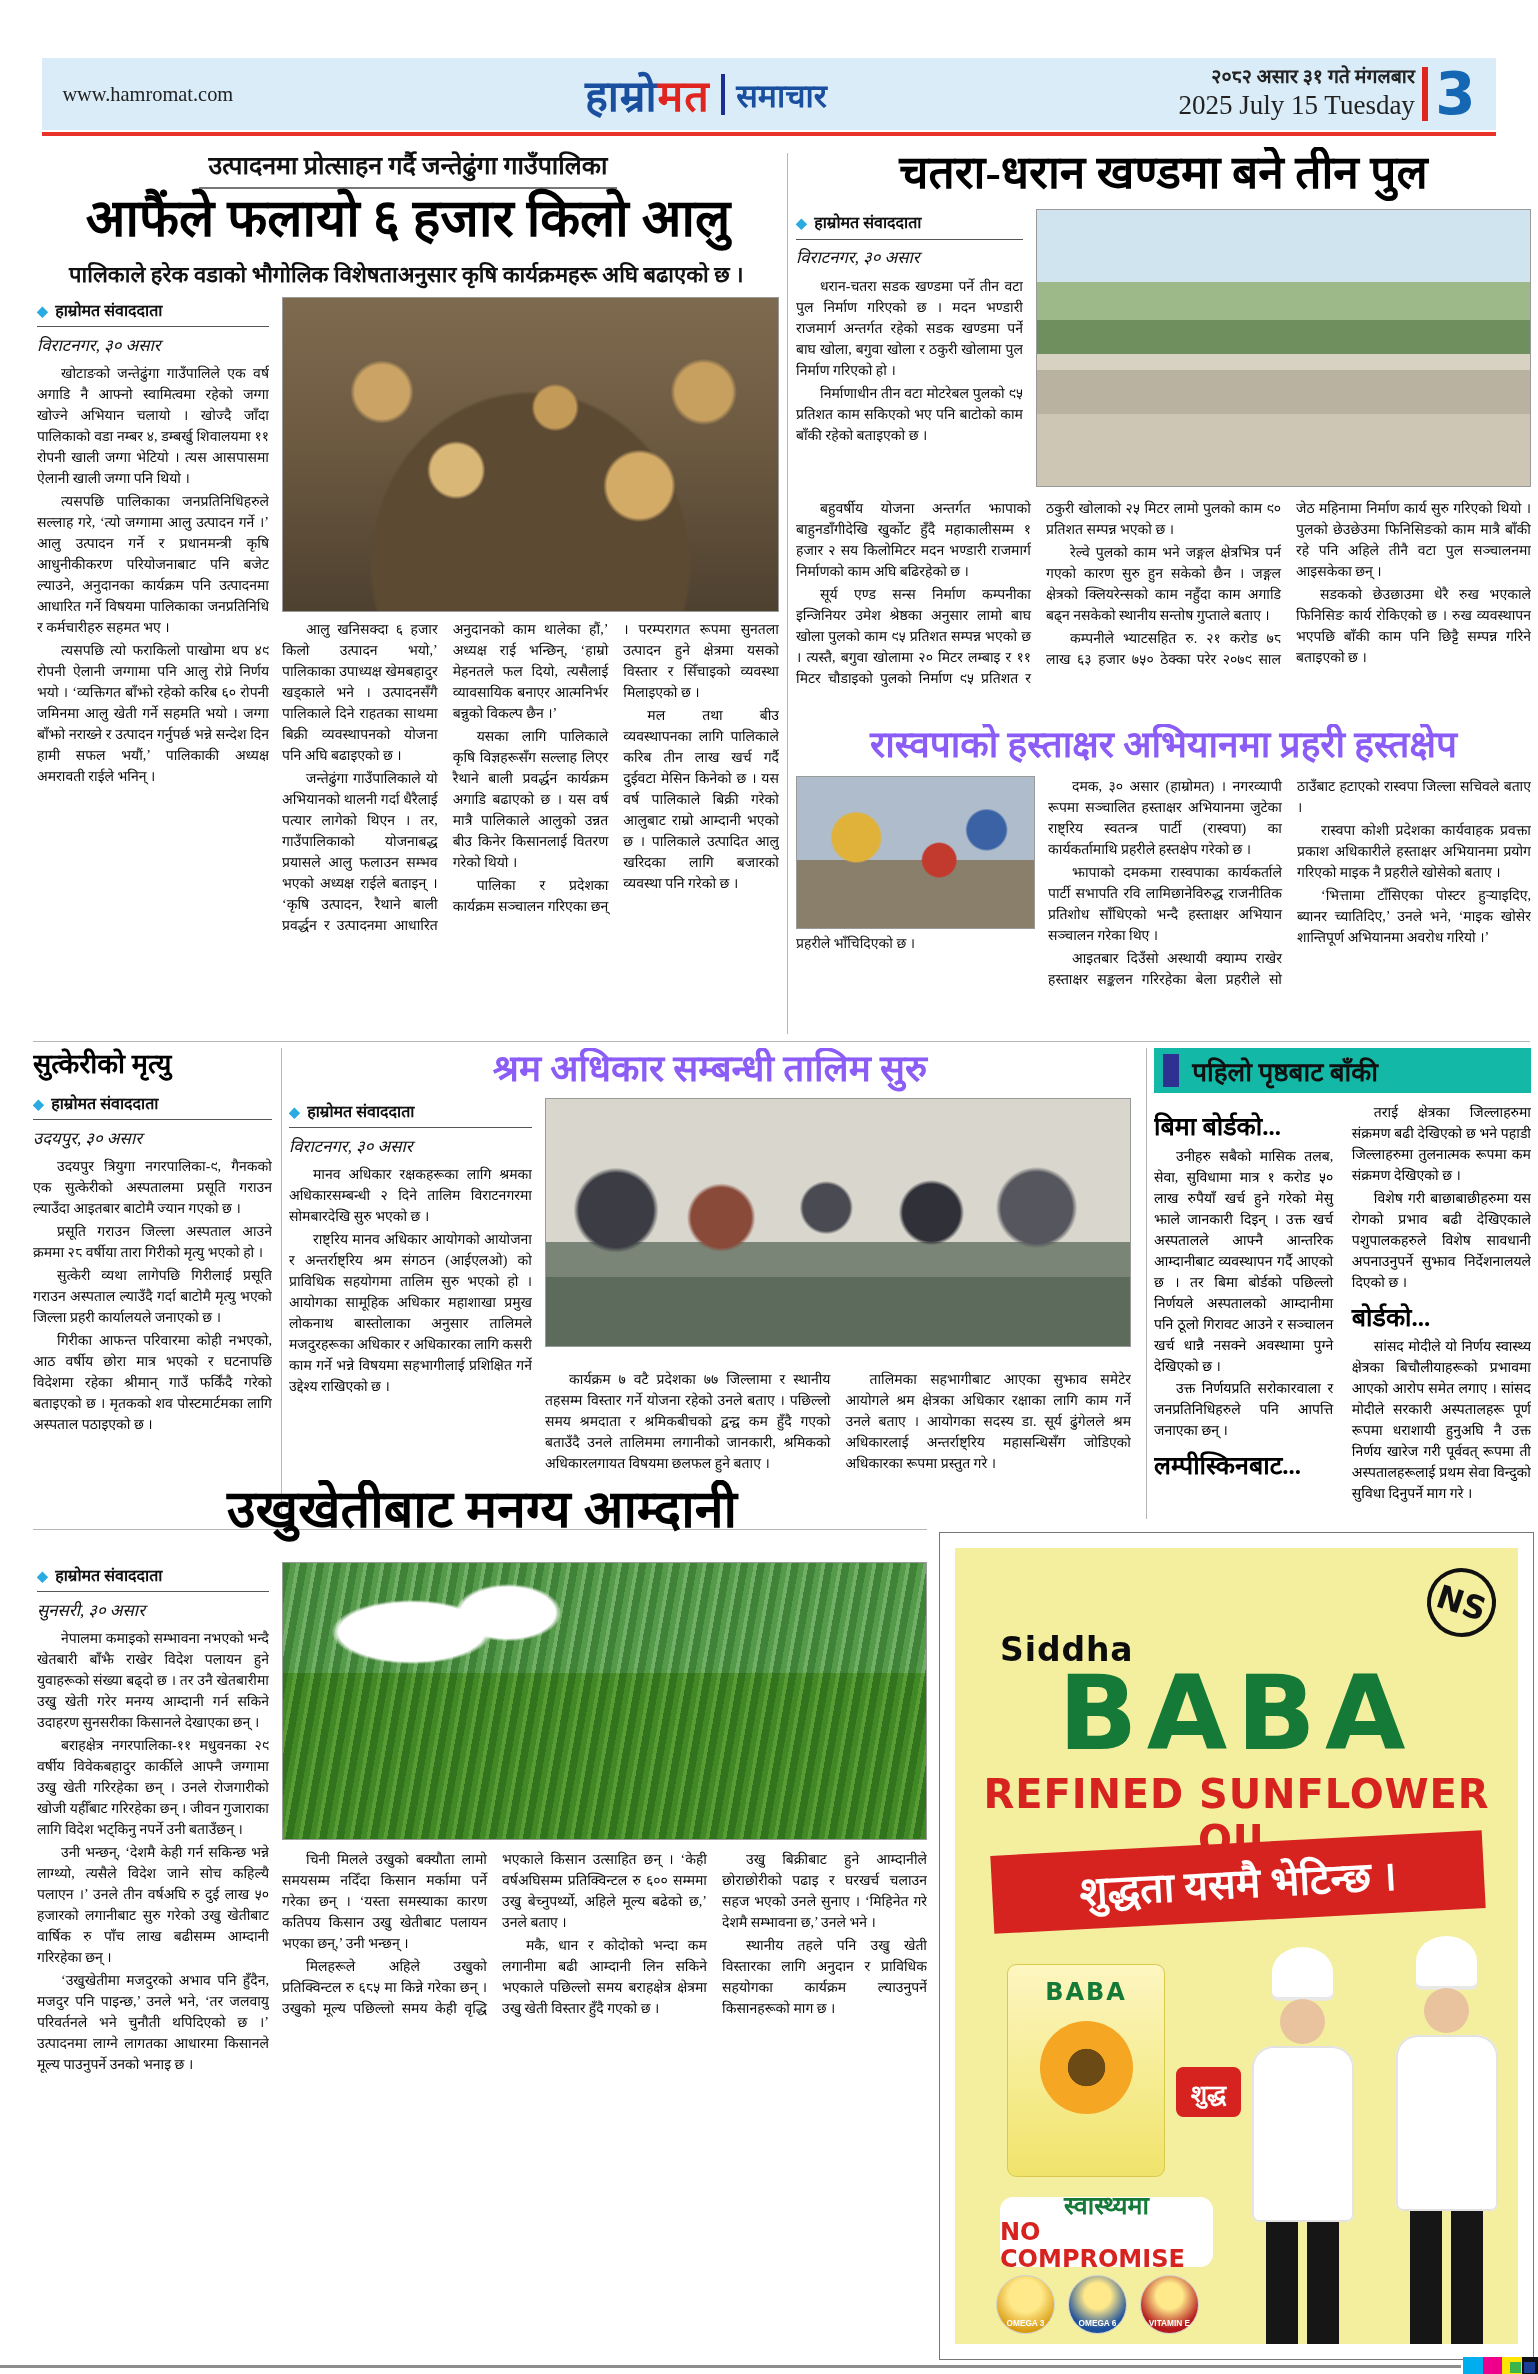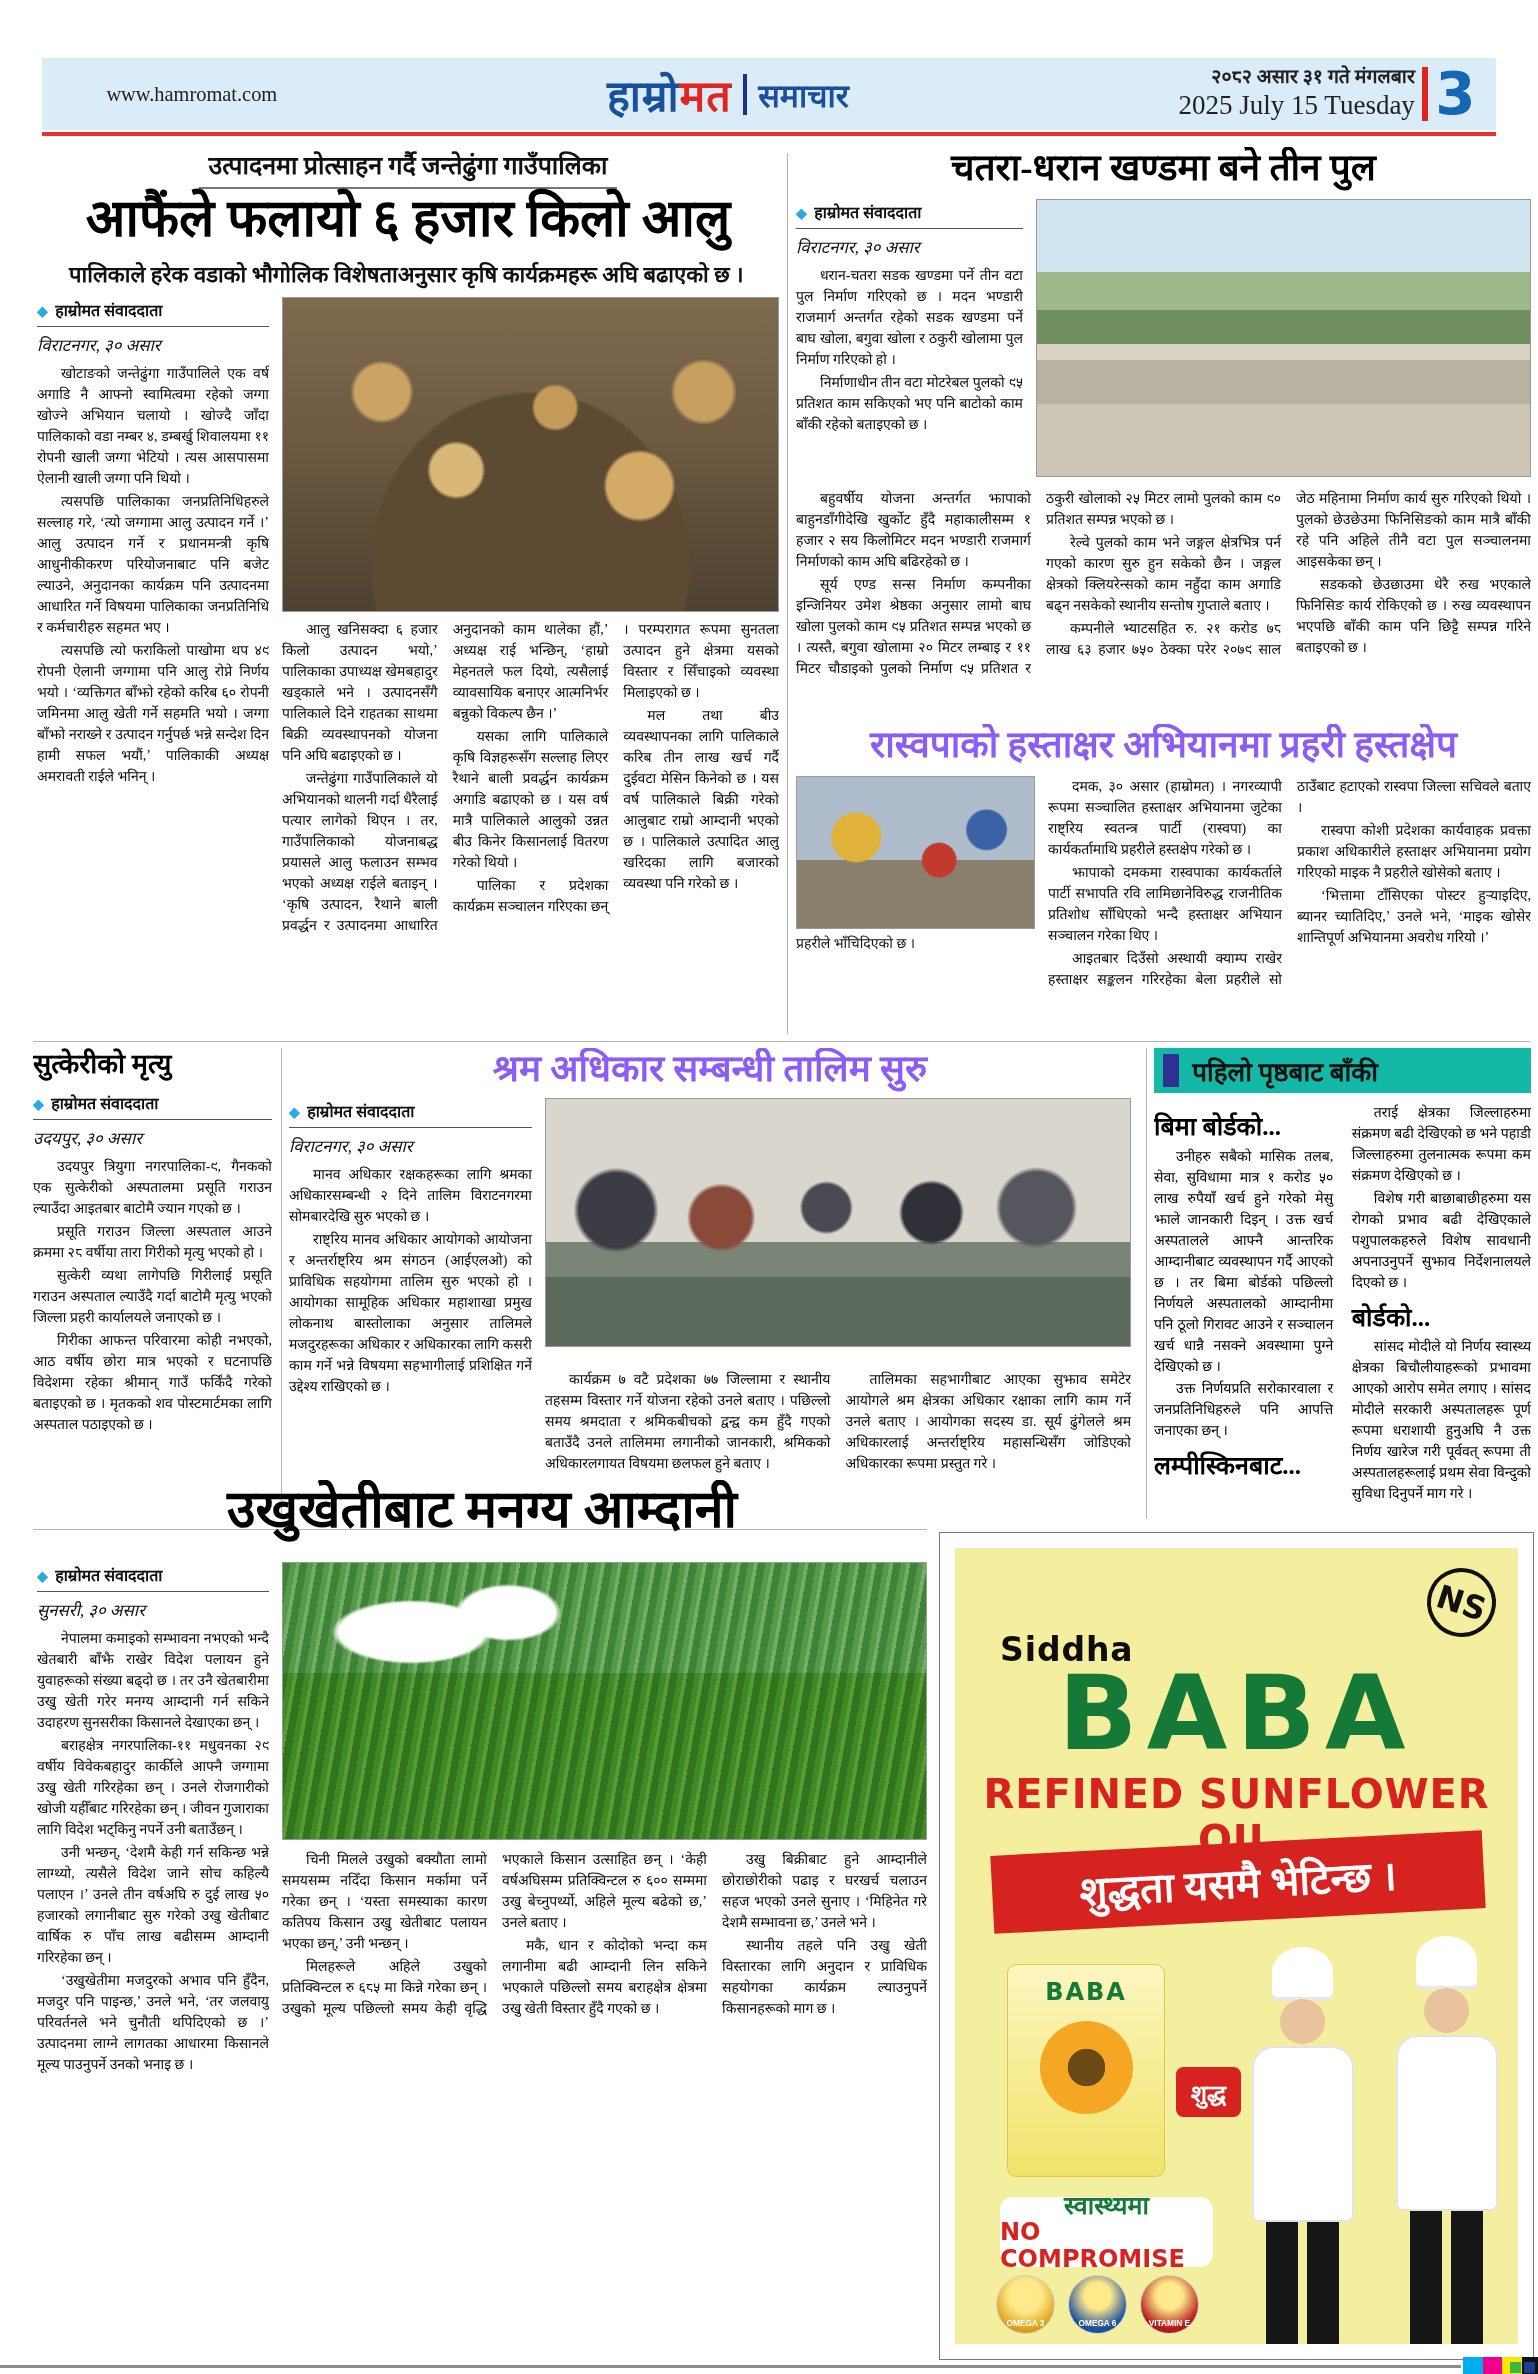--- a/index.html
+++ b/index.html
@@ -3,39 +3,39 @@
 <meta charset="utf-8">
 <style>
   * { margin:0; padding:0; box-sizing:border-box; }
   html,body { background:#888; }
   body { font-family:"Liberation Serif", serif; }
   .page { position:relative; width:1539px; height:2375px; background:#ffffff; margin:0 auto; overflow:hidden; }
 
   
   .header-band { position:absolute; left:42px; top:58px; width:1454px; height:72px; background:#d9ecf8;
                  display:flex; align-items:center; justify-content:space-between; padding:0 20.4px; }
-  .site-url { font-size:20.4px; color:#222;margin-left:44px; }
+  .site-url { font-size:20.4px; color:#222; }
   .masthead { display:flex; align-items:center; gap:11px; }
   .mast-name { font-size:43px; font-weight:bold; letter-spacing:0.9px; }
   .mast-blue { color:#1a4fa0; } .mast-red { color:#e02520; }
   .mast-bar { width:4.6px; height:41px; background:#1a2f8f; }
   .mast-section { font-size:32px; font-weight:bold; color:#1a4fa0; }
   .date-block { text-align:right; line-height:1.25; }
   .date-np { font-size:19.5px; font-weight:bold; color:#222; }
   .date-en { font-size:27px; color:#222; }
   .pageno-wrap { display:flex; align-items:center; gap:7.4px; }
   .pageno-bar { width:5.6px; height:54px; background:#e02520; }
   .page-number { font-family:"DejaVu Sans", sans-serif; font-size:58px; font-weight:bold; color:#1566b3; line-height:1; }
   .header-rule { position:absolute; left:42px; top:132px; width:1454px; height:3.7px; background:#e8322a; }
 
   
   .kicker { display:block; width:fit-content; margin:0 auto; font-size:25px; font-weight:bold; color:#111;
             padding:0 9.3px 5.6px; border-bottom:2.8px solid #777; }
   .headline-xl { font-size:52px; font-weight:bold; text-align:center; color:#000; line-height:1.15; }
-  .headline-lg { font-size:37px; font-weight:bold; text-align:center; color:#000; line-height:1.15; }
+  .headline-lg { font-size:46px; font-weight:bold; text-align:center; color:#000; line-height:1.15; }
   .headline-md { font-size:37px; font-weight:bold; text-align:center; color:#8b5cf6; line-height:1.15; }
   .headline-sm { font-size:27px; font-weight:bold; color:#000; line-height:1.2; }
   .subhead { font-size:22px; font-weight:bold; color:#111; margin:9.3px 0 3.7px 32px; }
   .byline-block { margin-bottom:7.4px; }
   .byline { font-size:16px; font-weight:bold; color:#111; border-bottom:1.9px solid #555; padding:1.9px 0 5.6px; }
   .diamond { color:#29abe2; font-size:14px; margin-right:7.4px; }
   .dateline { font-style:italic; font-size:16.7px; margin-top:5.6px; color:#111; }
   .p { font-size:14px; line-height:1.5; text-align:justify; text-indent:24px; color:#0b0b0b; margin-bottom:1.9px; }
   .cols3 { column-count:3; column-gap:15px; overflow:hidden; }
   .cols2 { column-count:2; column-gap:15px; overflow:hidden; }

